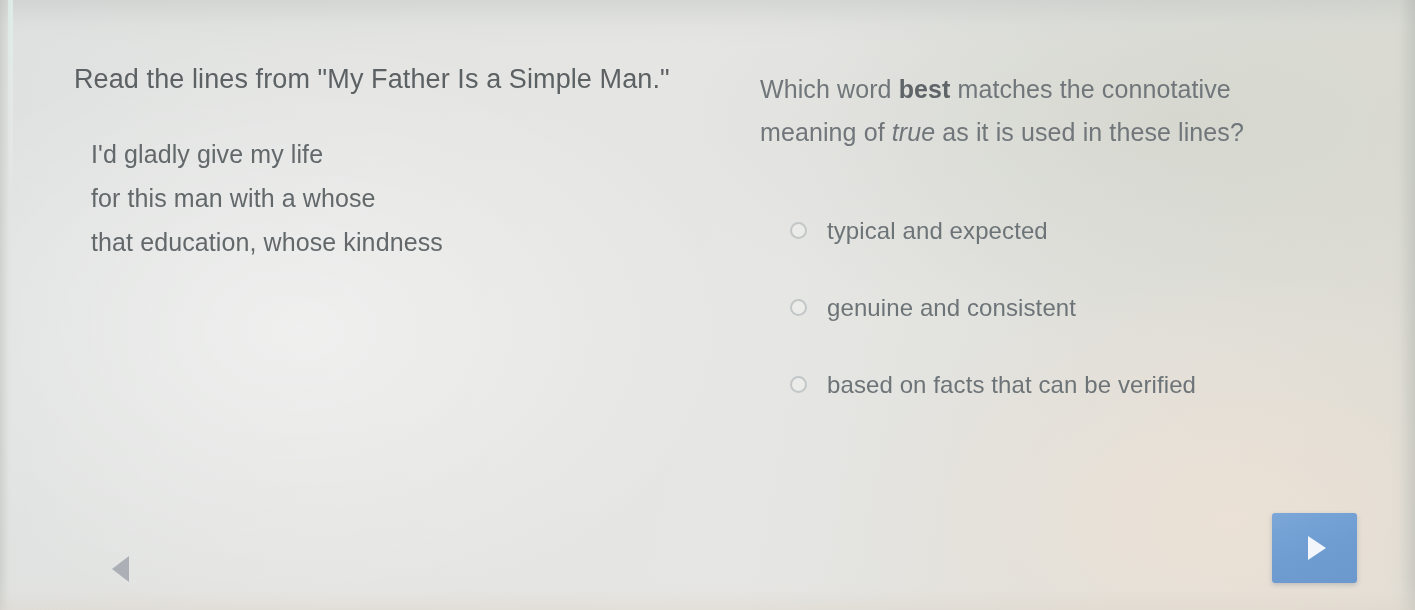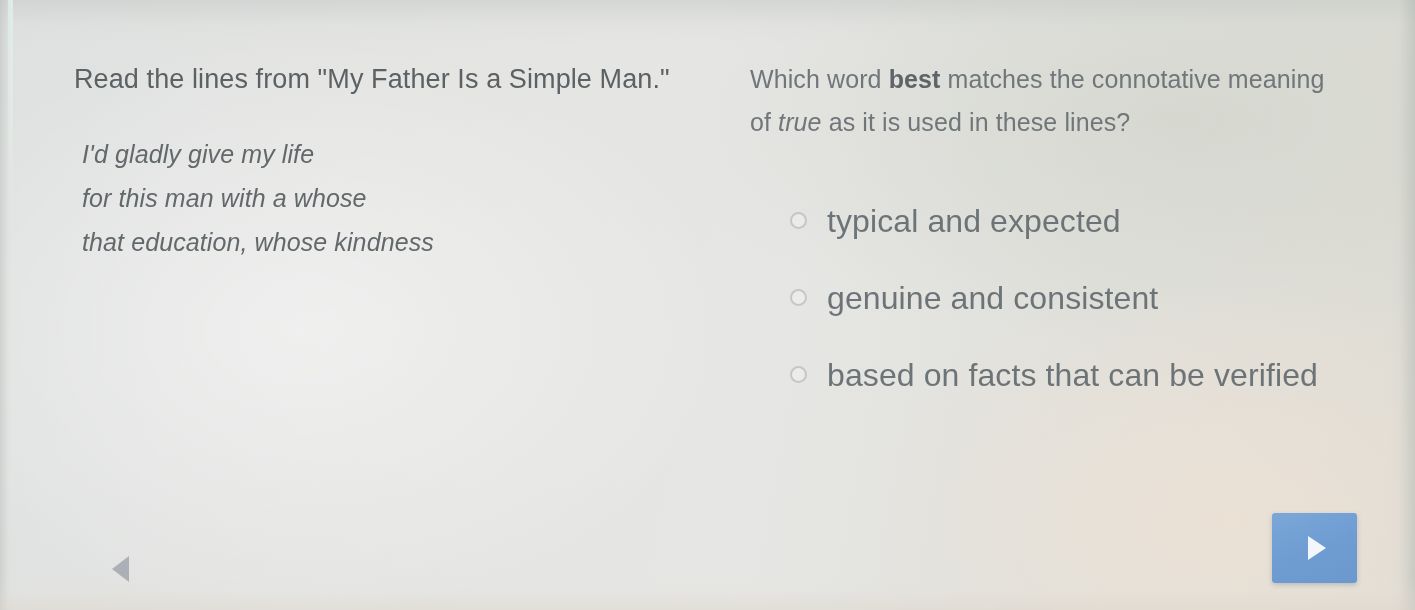--- a/index.html
+++ b/index.html
@@ -66,43 +66,42 @@
     width: 620px;
   }
   .passage-intro {
     font-size: 27px;
     line-height: 42px;
     color: #5c6164;
     letter-spacing: 0.1px;
     margin: 0;
   }
   .poem {
-    margin: 0;
+    margin: 9px;
     padding: 0;
     list-style: none;
     margin-top: 32px;
-    font-style: italic;
   }
   .poem-line {
     font-size: 25px;
     line-height: 44px;
     color: #63686b;
     letter-spacing: 0.1px;
     padding-left: 8px;
   }
 
   
   .question-pane {
     position: absolute;
     left: 750px;
     top: 58px;
     width: 590px;
   }
   .question-text {
-    margin: 0;
+    margin: 10px;
     font-size: 25px;
     line-height: 43px;
     color: #70767a;
     letter-spacing: 0.1px;
   }
   .question-text b { font-weight: 700; color: #5e6468; }
   .question-text i { font-style: italic; }
 
   .choices {
     margin: 0;
@@ -121,21 +120,21 @@
     width: 17px;
     height: 17px;
     border-radius: 50%;
     border: 2px solid #c3c7c8;
     box-sizing: border-box;
     margin-left: 40px;
     background: rgba(255,255,255,0.25);
   }
   .choice-label {
     margin-left: 20px;
-    font-size: 32px;
+    font-size: 24px;
     color: #6d7478;
     letter-spacing: 0.1px;
     line-height: 28px;
   }
 
   
   .prev-arrow {
     position: absolute;
     left: 112px;
     top: 556px;

